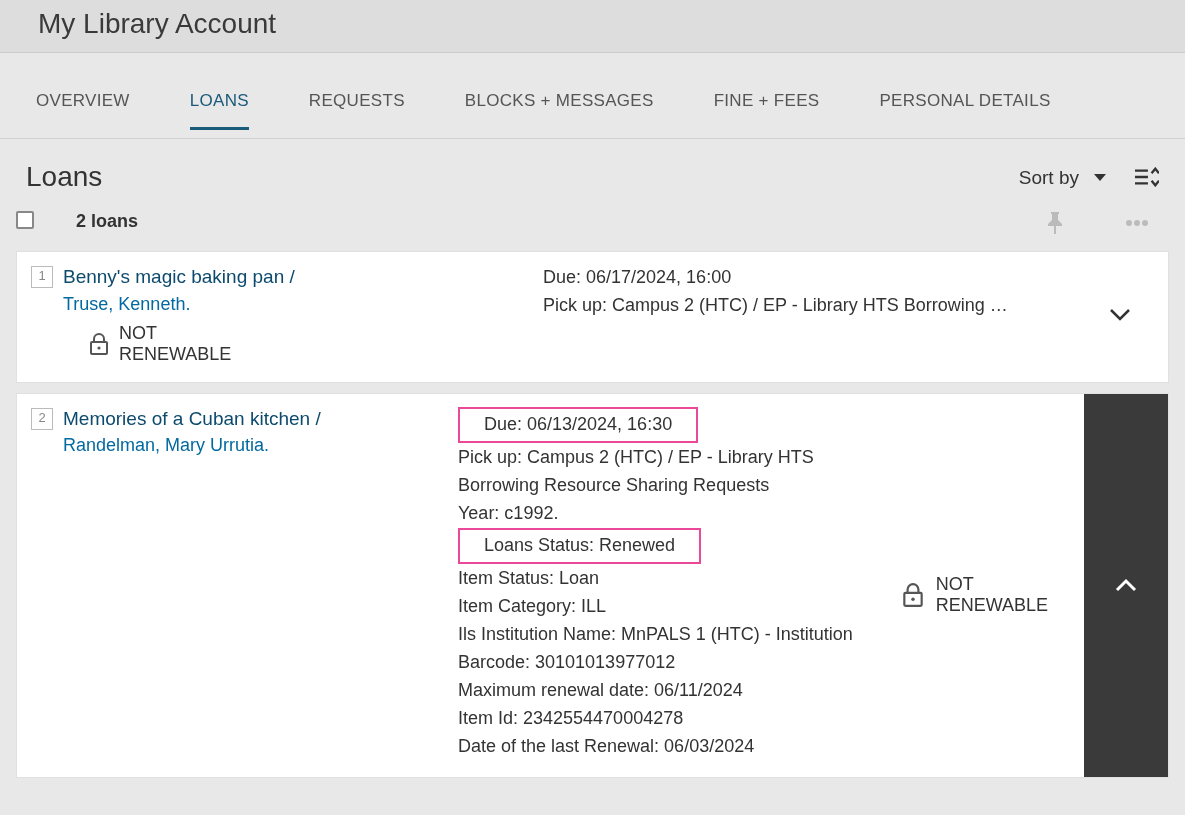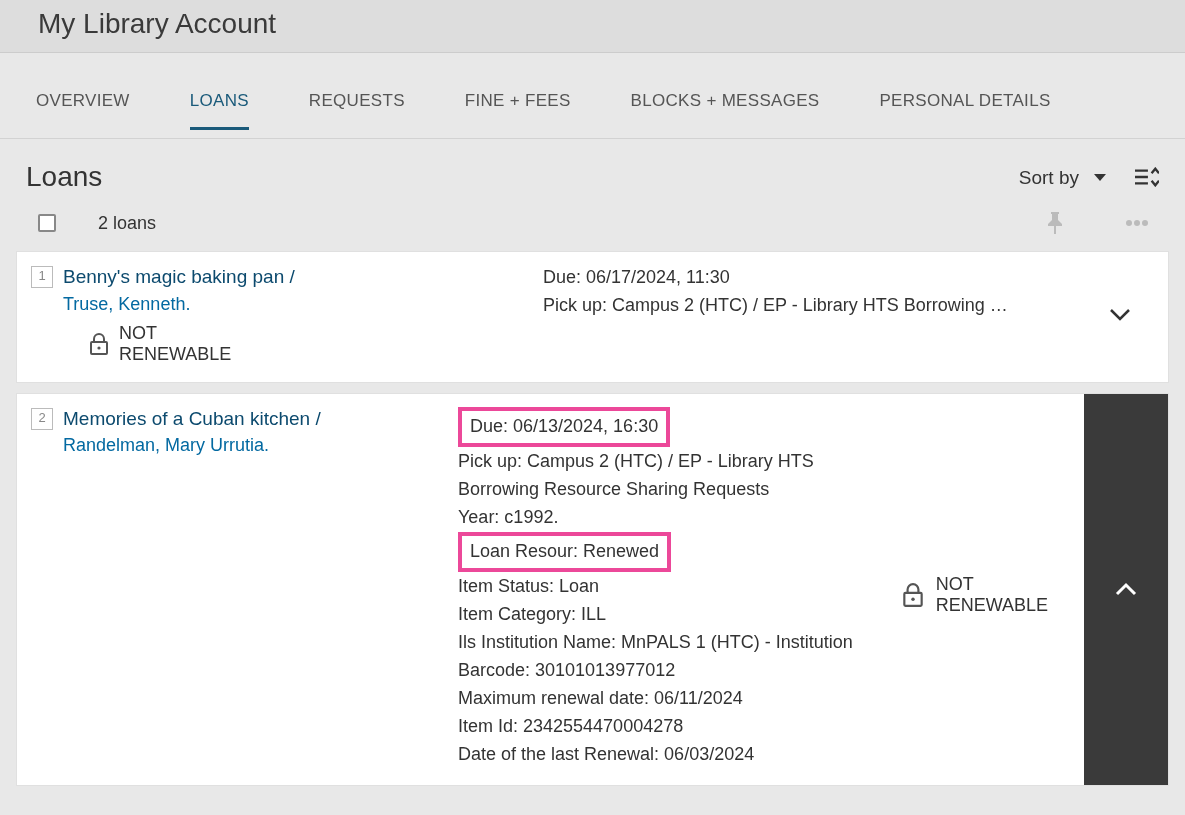--- a/index.html
+++ b/index.html
@@ -58,23 +58,24 @@
   .sort-by {
     display: flex;
     align-items: center;
     gap: 14px;
     font-size: 19px;
     color: #333;
     cursor: pointer;
   }
   .list-controls {
     display: flex;
-    align-items: center;
+    align-items: flex-start;
     gap: 28px;
-    padding: 0 36px 16px 38px;
+    padding: 0 36px 16px 16px;
+    font-weight: bold;
   }
   .checkbox {
     width: 18px; height: 18px;
     border: 2px solid #888;
     border-radius: 2px;
     background: #fff;
     cursor: pointer;
   }
   .loans-count { font-size: 18px; color: #333; margin-left: 14px; }
   .flex-spacer { flex: 1; }
@@ -114,22 +115,22 @@
   .loan-author { font-size: 18px; color: #0369a1; margin-top: 4px; padding-left: 0; }
   .not-renew {
     display: flex; align-items: center; gap: 10px;
     margin-top: 8px; margin-left: 26px;
   }
   .not-renew-col .line1 { font-size: 18px; color: #333; line-height: 1.2; }
   .loan-mid { flex: 1; }
   .due-line, .detail-line { font-size: 18px; color: #333; line-height: 1.55; }
   .truncate { white-space: nowrap; overflow: hidden; text-overflow: ellipsis; max-width: 470px; }
   .hl {
-    border: 4px solid #ec4899;
-    padding: 2px 8px;
+    border: 2px solid #ec4899;
+    padding: 2px 24px;
     display: inline-block;
     margin: 1px 0;
   }
   .renew-box {
     position: absolute;
     right: 120px;
     top: 180px;
     display: flex; align-items: center; gap: 12px;
   }
   .renew-box .line1 { font-size: 18px; color: #333; line-height: 1.2; }
@@ -154,22 +155,22 @@
 <body>
 
 <div class="header-bar">
   <div class="header-title">My Library Account</div>
 </div>
 
 <div class="tabs">
   <div class="tab">OVERVIEW</div>
   <div class="tab active">LOANS</div>
   <div class="tab">REQUESTS</div>
+  <div class="tab">BLOCKS + MESSAGES</div>
   <div class="tab">FINE + FEES</div>
-  <div class="tab">BLOCKS + MESSAGES</div>
   <div class="tab">PERSONAL DETAILS</div>
 </div>
 
 <div class="section">
   <div class="section-title">Loans</div>
   <div class="right-controls">
     <div class="sort-by">
       <span>Sort by</span>
       <svg width="14" height="10" viewBox="0 0 14 10">
           <path d="M1 1 L7 8 L13 1 Z" fill="#333"></path>
@@ -214,21 +215,21 @@
             <path d="M5 10 v-3 a5 5 0 0 1 10 0 v3" fill="none" stroke="#555" stroke-width="2"></path>
             <circle cx="10" cy="16" r="1.6" fill="#555"></circle>
           </svg>
         <div class="not-renew-col">
           <div class="line1">NOT</div>
           <div class="line1">RENEWABLE</div>
         </div>
       </div>
     </div>
     <div class="loan-mid">
-      <div class="due-line">Due: 06/17/2024, 11:30</div>
+      <div class="due-line">Due: 06/17/2024, 16:00</div>
       <div class="detail-line truncate">Pick up: Campus 2 (HTC) / EP - Library HTS Borrowing Resour…</div>
     </div>
     <div class="expand-col">
       <svg width="22" height="14" viewBox="0 0 22 14">
           <path d="M2 2 L11 11 L20 2" stroke="#333" stroke-width="2.5" fill="none"></path>
         </svg>
     </div>
   </div>
 </div>
 
@@ -236,21 +237,21 @@
   <div class="loan-row">
     <div class="num-badge">2</div>
     <div class="loan-left" style="flex:0 0 395px;">
       <div class="loan-title">Memories of a Cuban kitchen /</div>
       <div class="loan-author">Randelman, Mary Urrutia.</div>
     </div>
     <div class="loan-mid">
       <div><span class="hl due-line">Due: 06/13/2024, 16:30</span></div>
       <div class="detail-line" style="max-width:380px;">Pick up: Campus 2 (HTC) / EP - Library HTS Borrowing Resource Sharing Requests</div>
       <div class="detail-line">Year: c1992.</div>
-      <div><span class="hl detail-line">Loan Resour: Renewed</span></div>
+      <div><span class="hl detail-line">Loans Status: Renewed</span></div>
       <div class="detail-line">Item Status: Loan</div>
       <div class="detail-line">Item Category: ILL</div>
       <div class="detail-line">Ils Institution Name: MnPALS 1 (HTC) - Institution</div>
       <div class="detail-line">Barcode: 30101013977012</div>
       <div class="detail-line">Maximum renewal date: 06/11/2024</div>
       <div class="detail-line">Item Id: 2342554470004278</div>
       <div class="detail-line">Date of the last Renewal: 06/03/2024</div>
     </div>
   </div>
 

